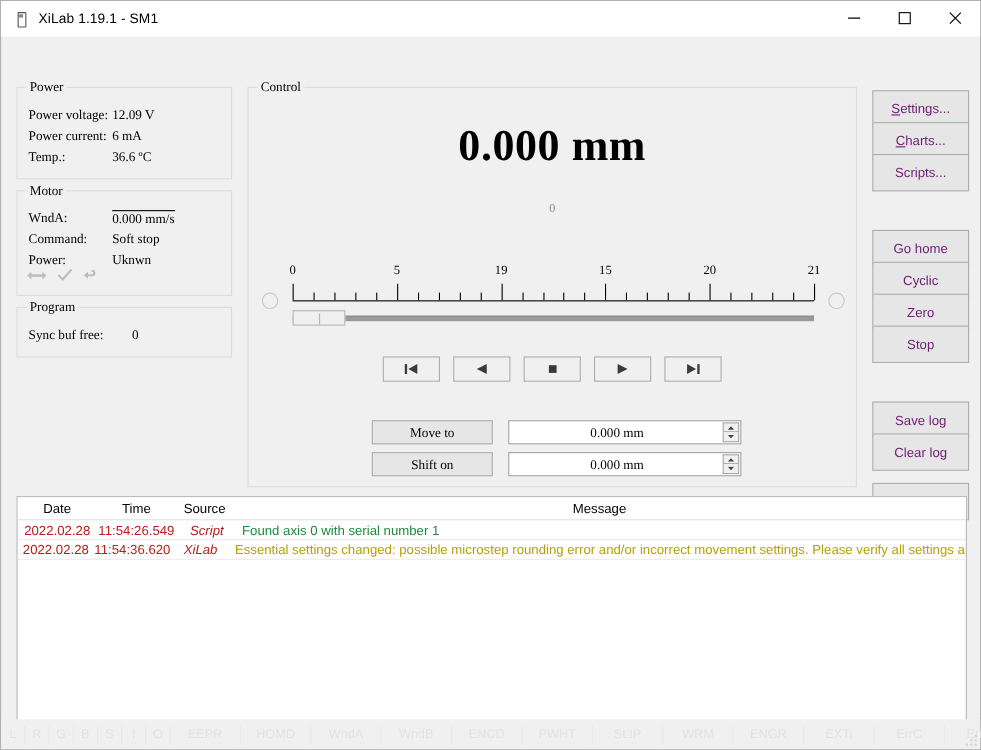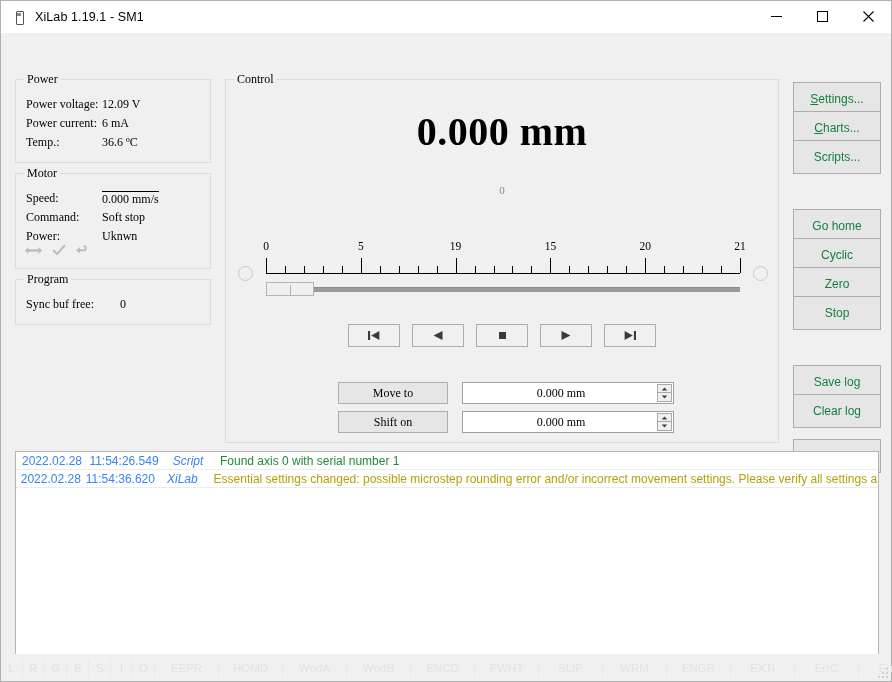--- a/index.html
+++ b/index.html
@@ -335,21 +335,21 @@
   
   .side-btn {
     position: absolute;
     left: 792px;
     width: 88px;
     height: 34px;
     background: #e6e6e6;
     border: 1px solid #adadad;
     box-sizing: border-box;
     font-size: 12px;
-    color: #15803d;
+    color: #701a75;
     display: flex;
     align-items: center;
     justify-content: center;
   }
   .side-btn u { text-decoration: underline; }
 
   
   .logbox {
     position: absolute;
     left: 14px;
@@ -385,21 +385,21 @@
     align-items: center;
     border-bottom: 1px solid #ececec;
   }
   .log-row > div {
     font-size: 12px;
     box-sizing: border-box;
   }
   .log-row .col-date,
   .log-row .col-time,
   .log-row .col-source {
-    color: #3b82f6;
+    color: #b91c1c;
     text-align: center;
   }
   .log-row .col-source { text-align: center; padding-left: 4px; font-style: italic; }
   .log-row .col-msg {
     padding-left: 8px;
     text-align: left;
     white-space: nowrap;
     overflow: hidden;
   }
 
@@ -483,21 +483,21 @@
       <span class="kv kv-label" style="top:17px;">Power voltage:</span>
       <span class="kv kv-val" style="top:17px;">12.09 V</span>
       <span class="kv kv-label" style="top:36px;">Power current:</span>
       <span class="kv kv-val" style="top:36px;">6 mA</span>
       <span class="kv kv-label" style="top:55px;">Temp.:</span>
       <span class="kv kv-val" style="top:55px;">36.6 ºC</span>
     </div>
 
     <div class="groupbox" id="motor-group">
       <span class="group-title">Motor</span>
-      <span class="kv kv-label" style="top:17px;">Speed:</span>
+      <span class="kv kv-label" style="top:17px;">WndA:</span>
       <span class="kv kv-val speed-val" style="top:17px;">0.000 mm/s</span>
       <span class="kv kv-label" style="top:36px;">Command:</span>
       <span class="kv kv-val" style="top:36px;">Soft stop</span>
       <span class="kv kv-label" style="top:55px;">Power:</span>
       <span class="kv kv-val" style="top:55px;">Uknwn</span>
       <div class="motor-icons">
         <span>
           <svg width="19" height="11" viewBox="0 0 19 11">
             <path d="M4.5 2 L0.8 5.5 L4.5 9 Z" fill="#bdbdbd"></path>
             <path d="M14.5 2 L18.2 5.5 L14.5 9 Z" fill="#bdbdbd"></path>
@@ -661,20 +661,26 @@
     <div class="side-btn" style="top:234px;">Zero</div>
     <div class="side-btn" style="top:263px;">Stop</div>
 
     <div class="side-btn" style="top:332px;">Save log</div>
     <div class="side-btn" style="top:361px;">Clear log</div>
     <div class="side-btn" style="top:406px;">
         <span>E<u>x</u>it</span>
       </div>
 
     <div class="logbox">
+      <div class="log-header">
+        <div class="col-date">Date</div>
+        <div class="col-time">Time</div>
+        <div class="col-source">Source</div>
+        <div class="col-msg">Message</div>
+      </div>
       <div id="log-rows">
           <div class="log-row">
             <div class="col-date">2022.02.28</div>
             <div class="col-time">11:54:26.549</div>
             <div class="col-source">Script</div>
             <div class="col-msg" style="color: rgb(31, 138, 60);">Found axis 0 with serial number 1</div>
           </div>
           <div class="log-row">
             <div class="col-date">2022.02.28</div>
             <div class="col-time">11:54:36.620</div>

